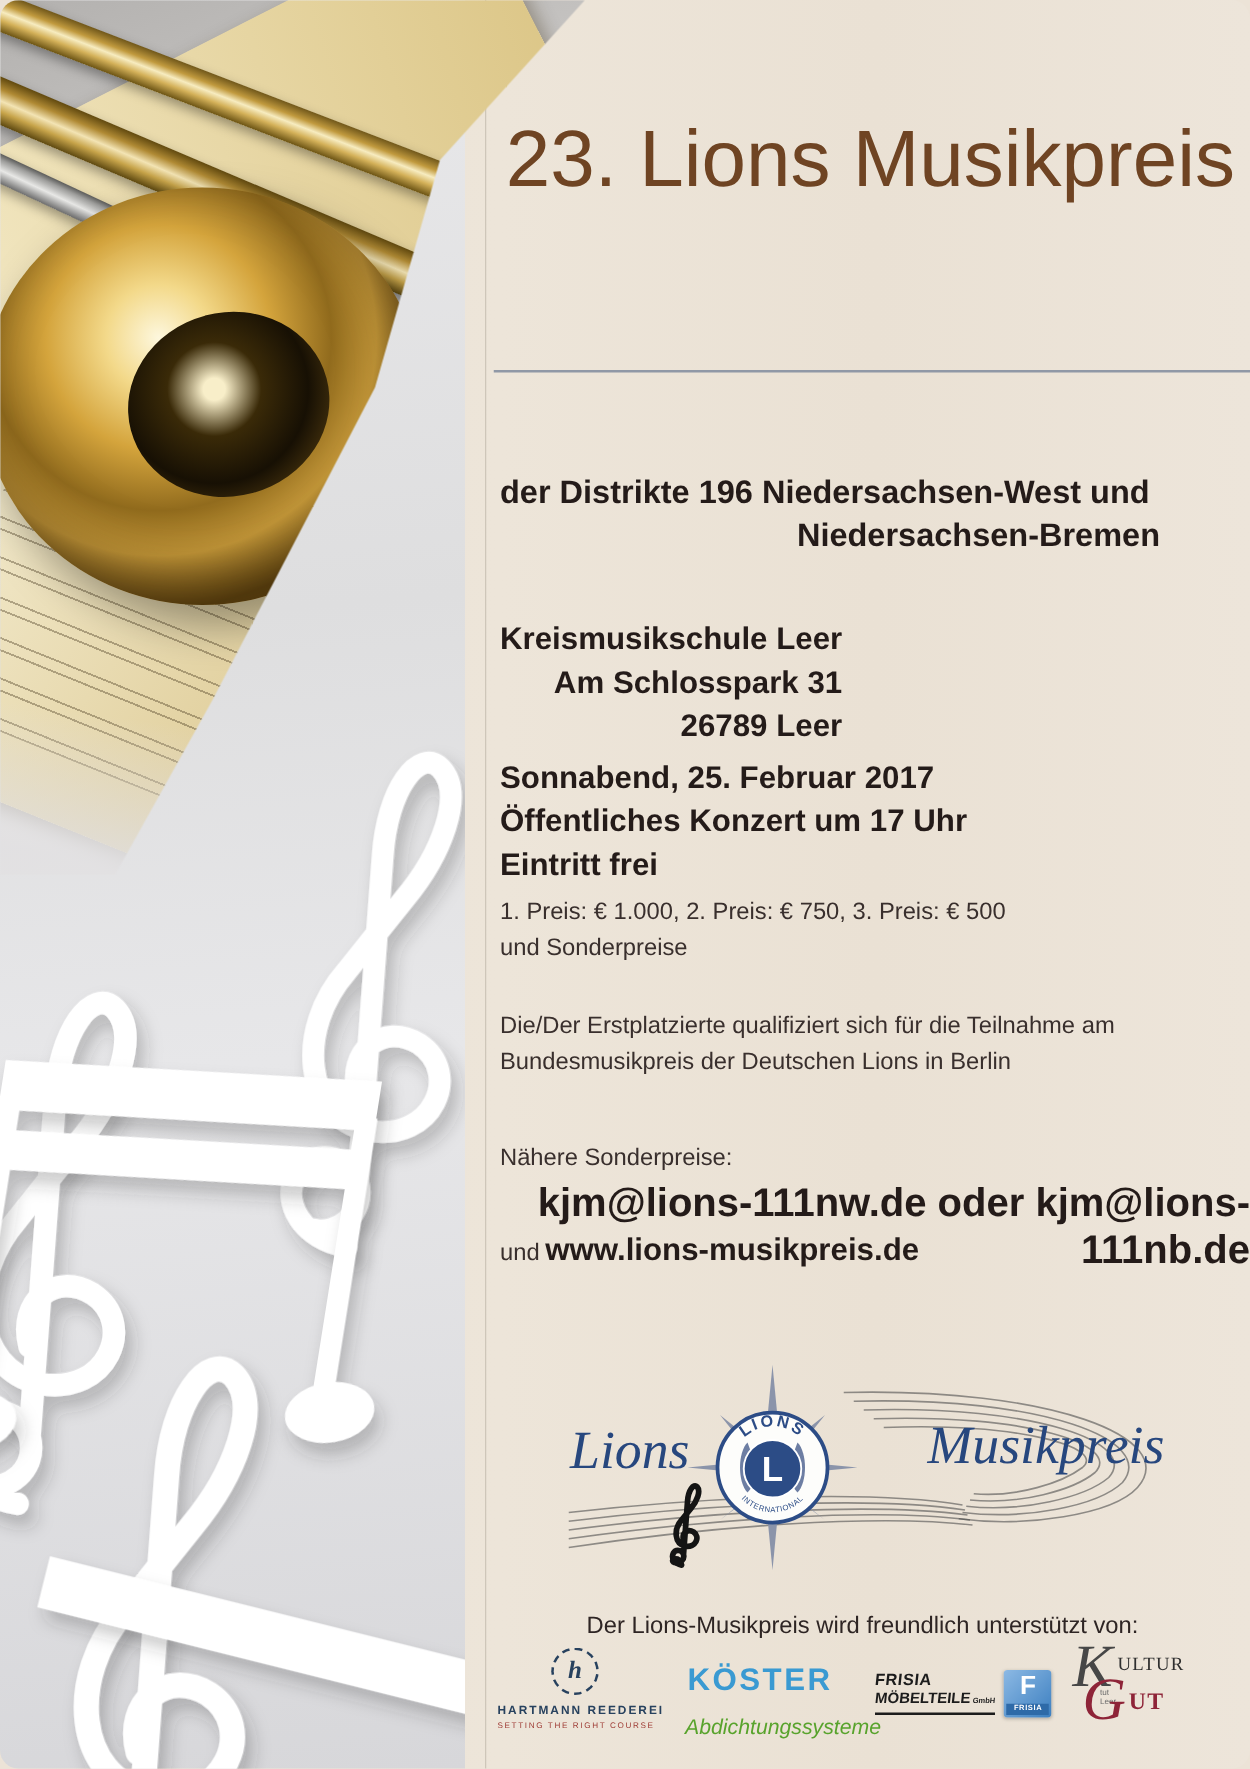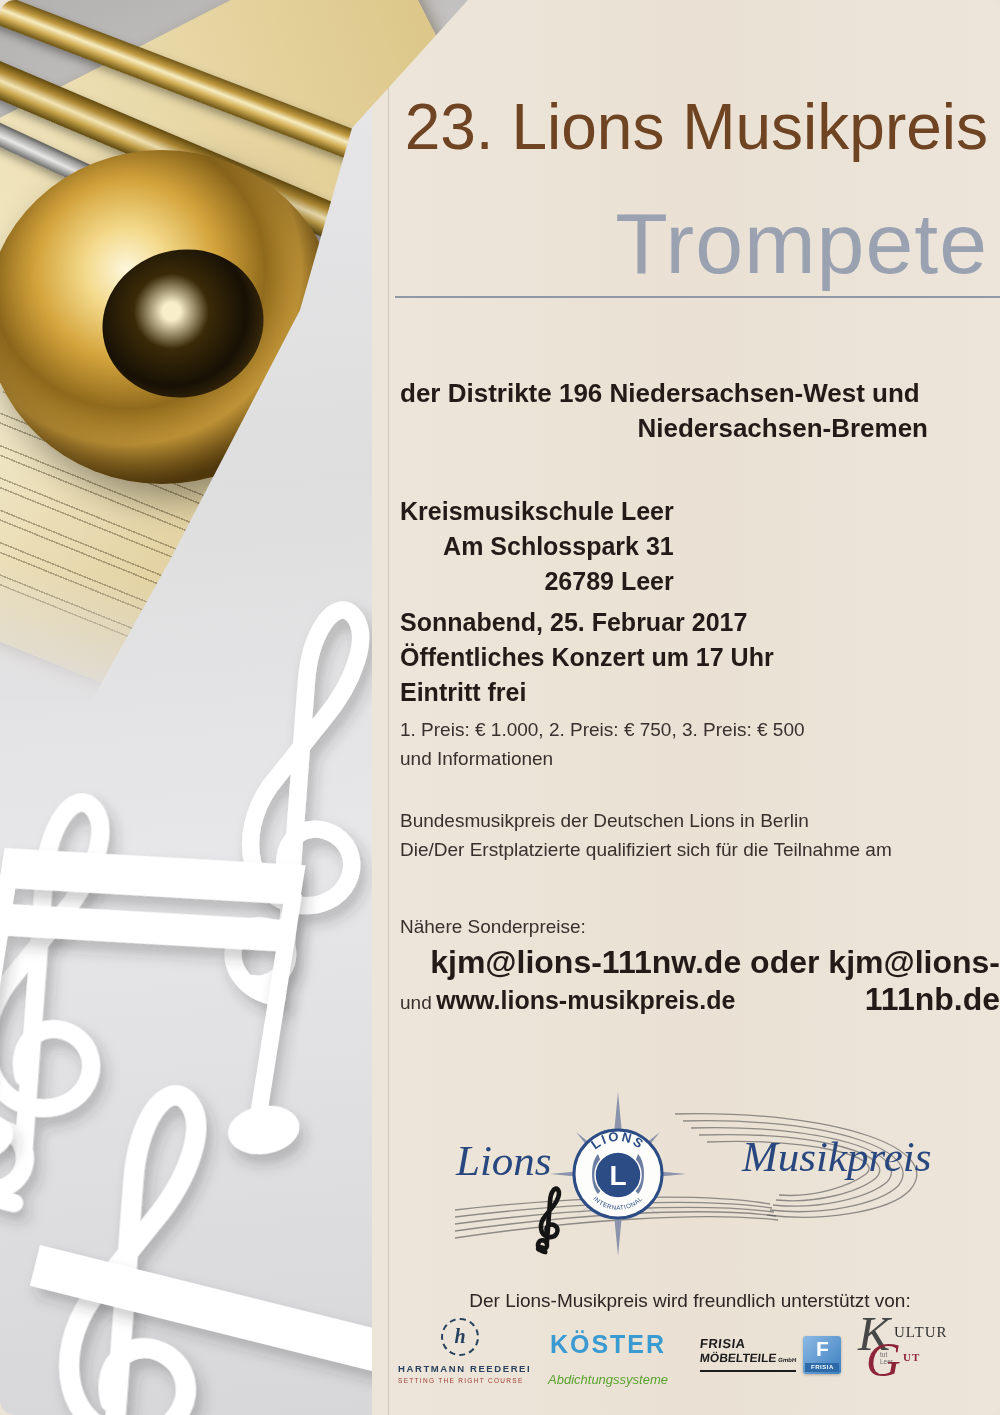--- a/index.html
+++ b/index.html
@@ -76,38 +76,38 @@
   .support{position:absolute;left:390px;top:1290px;width:600px;text-align:center;font-size:19px;color:#2e2524;}
   .sponsor{position:absolute;}
   .hartmann{left:398px;top:1318px;width:124px;text-align:center;}
   .h-icon{width:34px;height:34px;margin:0 auto;border:2px dashed #27415e;border-radius:50%;
           font-family:"Liberation Serif",serif;font-style:italic;font-weight:bold;font-size:20px;
           color:#27415e;line-height:33px;}
   .h-name{margin-top:7px;font-size:9.5px;font-weight:bold;letter-spacing:1.6px;color:#27415e;white-space:nowrap;}
   .h-tag{margin-top:3px;font-size:6.5px;letter-spacing:1.3px;color:#9e3b34;white-space:nowrap;}
   .koster{left:548px;top:1330px;width:120px;text-align:center;}
   .k-name{font-size:25px;font-weight:bold;letter-spacing:2px;color:#3a9ad2;}
-  .k-sub{font-style:italic;font-size:13px;color:#58a32c;margin-top:13px;}
+  .k-sub{font-style:italic;font-size:17px;color:#58a32c;margin-top:13px;}
   .frisia{left:700px;top:1336px;display:flex;gap:7px;align-items:flex-start;}
   .f1{font-size:13px;font-weight:bold;color:#1c1c1c;letter-spacing:.5px;transform:skewX(-6deg);}
   .f2{font-size:12px;font-weight:bold;color:#1c1c1c;transform:skewX(-6deg);white-space:nowrap;}
   .gmbh{font-size:6px;font-weight:bold;margin-left:2px;}
   .f-rule{height:2px;background:#1c1c1c;margin-top:5px;}
   .frisia-badge{position:relative;width:38px;height:38px;border-radius:3px;
           background:linear-gradient(135deg,#8cb9e4,#3c7fc0);box-shadow:0 1px 3px rgba(0,0,0,.25);}
   .f-letter{position:absolute;left:0;right:0;top:1px;text-align:center;font-size:21px;font-weight:bold;color:#fff;}
   .f-label{position:absolute;left:2px;right:2px;bottom:2px;height:9px;background:#2e6aa8;color:#fff;
            font-size:6px;font-weight:bold;text-align:center;line-height:9px;letter-spacing:.5px;}
   .kultur{left:856px;top:1314px;width:104px;height:80px;font-family:"Liberation Serif",serif;}
   .kg-k{position:absolute;left:2px;top:-8px;font-style:italic;font-size:48px;color:#474747;}
   .kg-ultur{position:absolute;left:38px;top:10px;font-size:15px;letter-spacing:1px;color:#2f2f2f;}
   .kg-small{position:absolute;left:24px;top:37px;font-size:6.5px;color:#6b6b6b;line-height:7px;
             font-family:"Liberation Sans",sans-serif;}
   .kg-g{position:absolute;left:10px;top:18px;font-style:italic;font-size:48px;color:#8e2438;}
-  .kg-ut{position:absolute;left:47px;top:37px;font-size:11px;font-weight:bold;letter-spacing:1px;color:#8e2438;}
+  .kg-ut{position:absolute;left:47px;top:37px;font-size:19px;font-weight:bold;letter-spacing:1px;color:#8e2438;}
 </style>
 </head>
 <body>
 
 <div class="poster">
 
   <div class="left-art">
     <svg width="372" height="1415" viewBox="0 0 372 1415">
       <defs>
         <filter id="soft" x="-40%" y="-40%" width="200%" height="200%">
@@ -143,21 +143,20 @@
     <div class="sheet s2">
         <div class="staff"></div>
       </div>
     <div class="bell">
         <div class="bell-core"></div>
       </div>
     <div class="photo-fade"></div>
   </div>
 
   <h1 class="title">23. Lions Musikpreis</h1>
-  <h2 class="subtitle">Trompete</h2>
   <div class="title-rule"></div>
 
   <div class="districts">
     <div class="d1">der Distrikte 196 Niedersachsen-West und</div>
     <div class="d2">Niedersachsen-Bremen</div>
   </div>
 
   <div class="bold-block venue">
     <div>Kreismusikschule Leer</div>
     <div>Am Schlosspark 31</div>
@@ -165,26 +164,26 @@
   </div>
 
   <div class="bold-block event">
     <div>Sonnabend, 25. Februar 2017</div>
     <div>Öffentliches Konzert um 17 Uhr</div>
     <div>Eintritt frei</div>
   </div>
 
   <div class="reg-block prizes">
     <div>1. Preis: € 1.000, 2. Preis: € 750, 3. Preis: € 500</div>
-    <div>und Informationen</div>
+    <div>und Sonderpreise</div>
   </div>
 
   <div class="reg-block qual">
+    <div>Die/Der Erstplatzierte qualifiziert sich für die Teilnahme am</div>
     <div>Bundesmusikpreis der Deutschen Lions in Berlin</div>
-    <div>Die/Der Erstplatzierte qualifiziert sich für die Teilnahme am</div>
   </div>
 
   <div class="info-heading">Nähere Sonderpreise:</div>
   <div class="emails">kjm@lions-111nw.de oder kjm@lions-111nb.de</div>
   <div class="webline">
     <span class="und">und</span>
     <span class="site">www.lions-musikpreis.de</span>
   </div>
 
   <div class="lions-logo">

